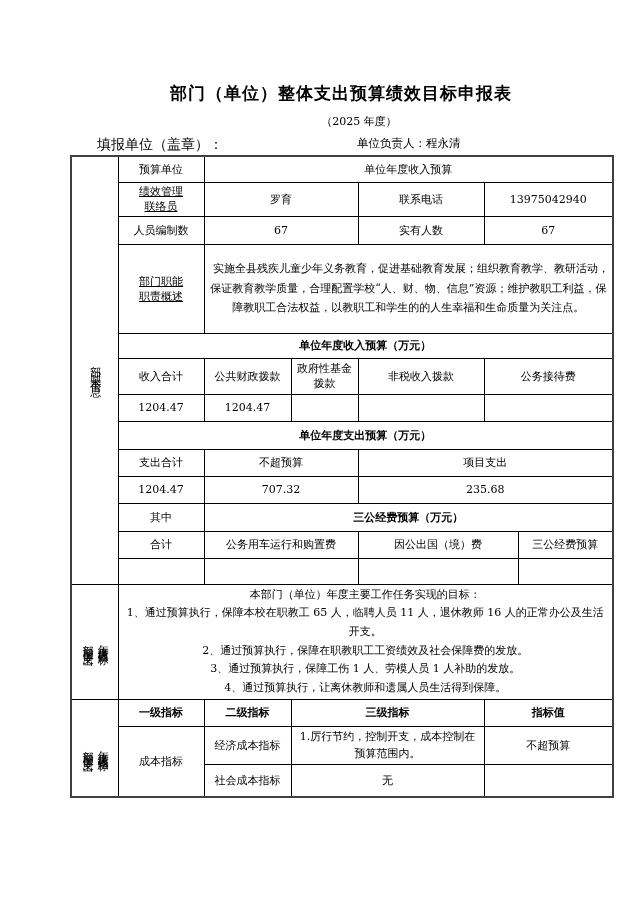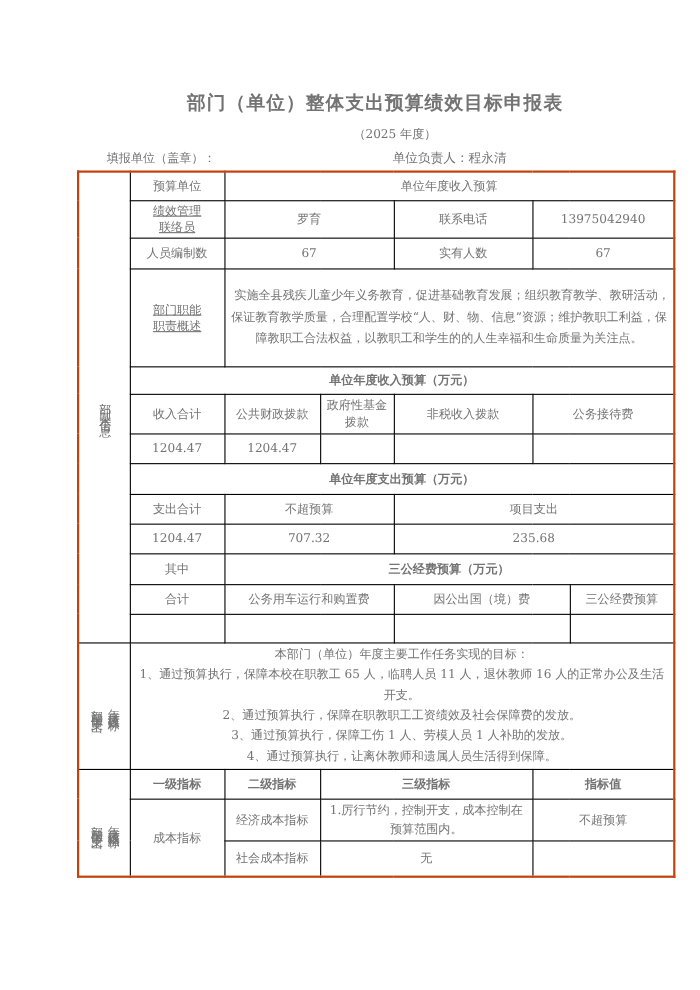--- a/index.html
+++ b/index.html
@@ -1,41 +1,41 @@
 <!DOCTYPE html>
 <html><head>
 <meta charset="utf-8">
 <style>
   html,body{margin:0;padding:0;background:#ffffff;}
   .page{
     position:relative;
     width:636px;height:900px;
     background:#ffffff;
-    color:#737373;
+    color:#000000;
     font-family:"DejaVu Serif","Liberation Serif",serif;
     overflow:hidden;
   }
   .doc-title{
     position:absolute;left:70px;top:82px;width:542px;
     text-align:center;font-size:17px;font-weight:bold;letter-spacing:1px;
   }
   .doc-subtitle{
     position:absolute;left:88px;top:114px;width:542px;
     text-align:center;font-size:11px;
   }
   .fill-unit{
-    position:absolute;left:97px;top:136px;font-size:11px;font-family:Liberation Mono, monospace;
+    position:absolute;left:97px;top:136px;font-size:14px;font-family:Liberation Mono, monospace;
   }
   .leader{
     position:absolute;left:357px;top:136px;font-size:11.5px;
   }
   table.form{
     position:absolute;left:70px;top:155px;
     width:542px;border-collapse:collapse;table-layout:fixed;
-    border:2px solid #c2410c;
+    border:2px solid #404040;
     font-size:11px;
   }
   table.form td{
     border:1px solid #000;
     padding:1px 3px;
     text-align:center;
     vertical-align:middle;
     overflow:hidden;
   }
   td.bold{font-weight:bold;}

